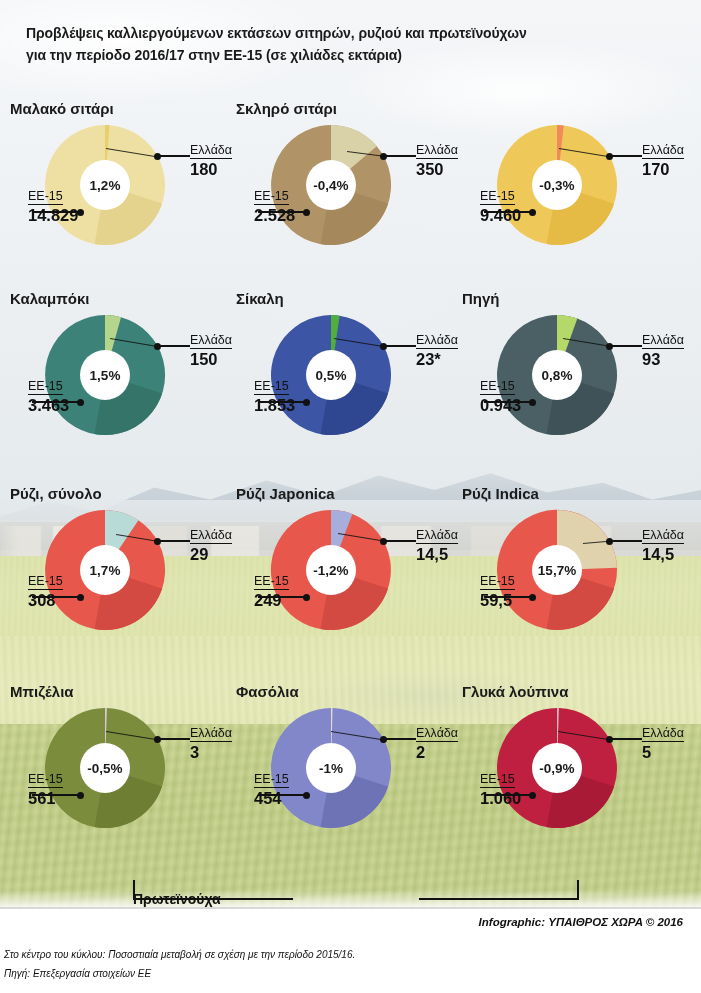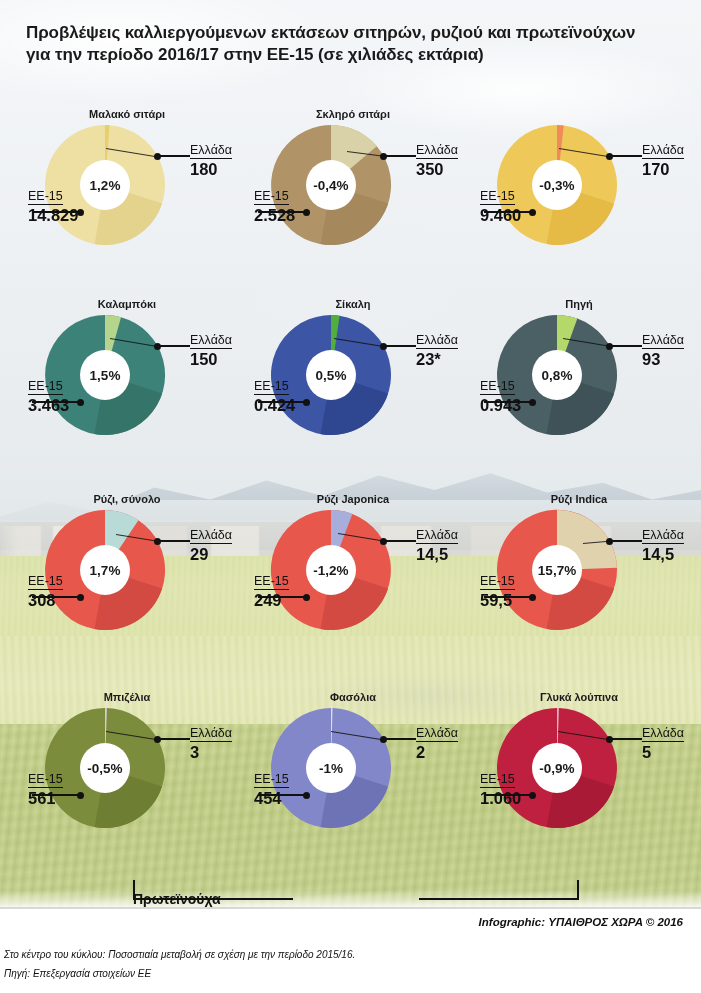--- a/index.html
+++ b/index.html
@@ -88,30 +88,30 @@
     top: 908px; height: 85px; background: #ffffff;
   }
   .footer-rule {
     position: absolute; left: 0; top: 907px; width: 701px; height: 2px;
     background: #d8d8d8;
   }
 
   
   #headline {
     position: absolute; left: 26px; top: 22px; width: 650px;
-    font-size: 17px; font-weight: bold; color: #1a1a1a;
+    font-size: 14px; font-weight: bold; color: #1a1a1a;
     line-height: 22px; letter-spacing: -0.1px;
   }
   #headline div { white-space: nowrap; }
 
   
   .cell { position: absolute; width: 234px; height: 195px; }
   .cell-title {
-    position: absolute; top: 8px; left: 0; width: 234px; text-align: center;
-    font-size: 11px; font-weight: bold; color: #1a1a1a;
+    position: absolute; top: 0; left: 0; width: 234px; 
+    font-size: 15px; font-weight: bold; color: #1a1a1a;
   }
   .donut-wrap {
     position: absolute; left: 35px; top: 25px; width: 120px; height: 120px;
   }
   .donut-svg { display: block; width: 120px; height: 120px; overflow: visible; }
   .center-pct {
     position: absolute; left: 0; top: 0; width: 120px; height: 120px;
     display: flex; align-items: center; justify-content: center;
     font-size: 13.5px; font-weight: bold; color: #1a1a1a;
     pointer-events: none;
@@ -285,21 +285,21 @@
           <div class="center-pct">
             <span>0,5%</span>
           </div>
         </div>
         <div style="position: absolute; left: 97.6856px; top: 47.8971px; width: 49.9757px; height: 1.4px; background: rgb(17, 17, 17); opacity: 0.85; transform-origin: 0px 50%; transform: rotate(9.33099deg);"></div>
         <div class="lead-dot" style="left: 143.5px; top: 52.5px;"></div>
         <div class="lead-line" style="left: 147px; top: 55px; width: 33px;"></div>
         <div class="callout right" style="left: 180px; top: 40px;"><div class="lbl">Ελλάδα</div><div class="val">23*</div></div>
         <div class="lead-dot" style="left: 66.5px; top: 108.5px;"></div>
         <div class="lead-line" style="left: 22px; top: 111px; width: 48px;"></div>
-        <div class="callout left" style="left: 18px; top: 86px;"><div class="lbl">ΕΕ-15</div><div class="val">0.424</div></div>
+        <div class="callout left" style="left: 18px; top: 86px;"><div class="lbl">ΕΕ-15</div><div class="val">1.853</div></div>
       </div>
       <div class="cell" style="left: 462px; top: 290px;">
         <div class="cell-title">Πηγή</div>
         <div class="donut-wrap">
           <svg class="donut-svg" viewBox="0 0 120 120">
             <path d="M 60 60 L 80.32427521471749 3.5471538627464696 A 60 60 0 1 1 80.3232899235848 3.546799145824181 Z" fill="#4a6065"></path>
             <path d="M 60 60 L 117.06339097770922 78.54101966249684 A 60 60 0 0 1 49.58110933998418 119.08846518073248 Z" fill="#3e5257"></path>
             <path d="M 60 60 L 60.00000000000001 0 A 60 60 0 0 1 80.32427521471749 3.5471538627464696 Z" fill="#b4d96a"></path>
             <circle cx="60" cy="60" r="25" fill="#ffffff"></circle>
           </svg>

